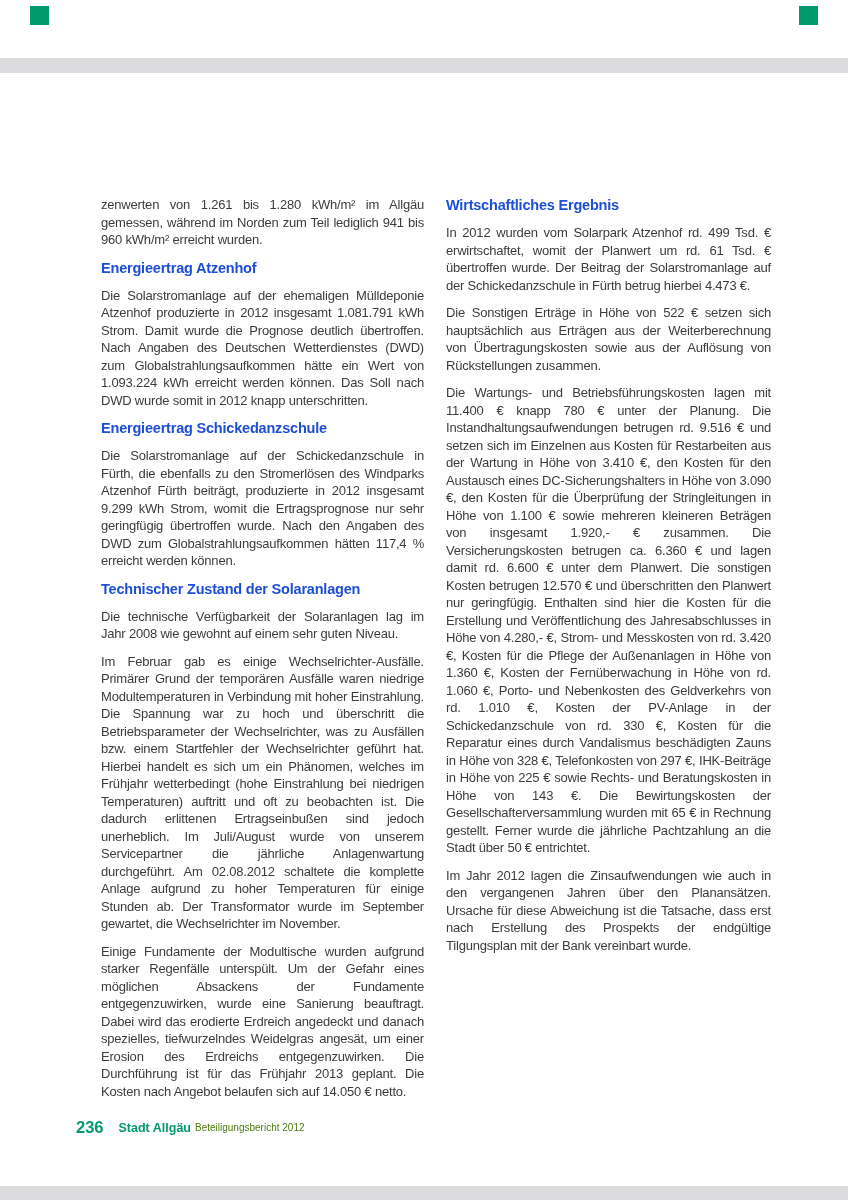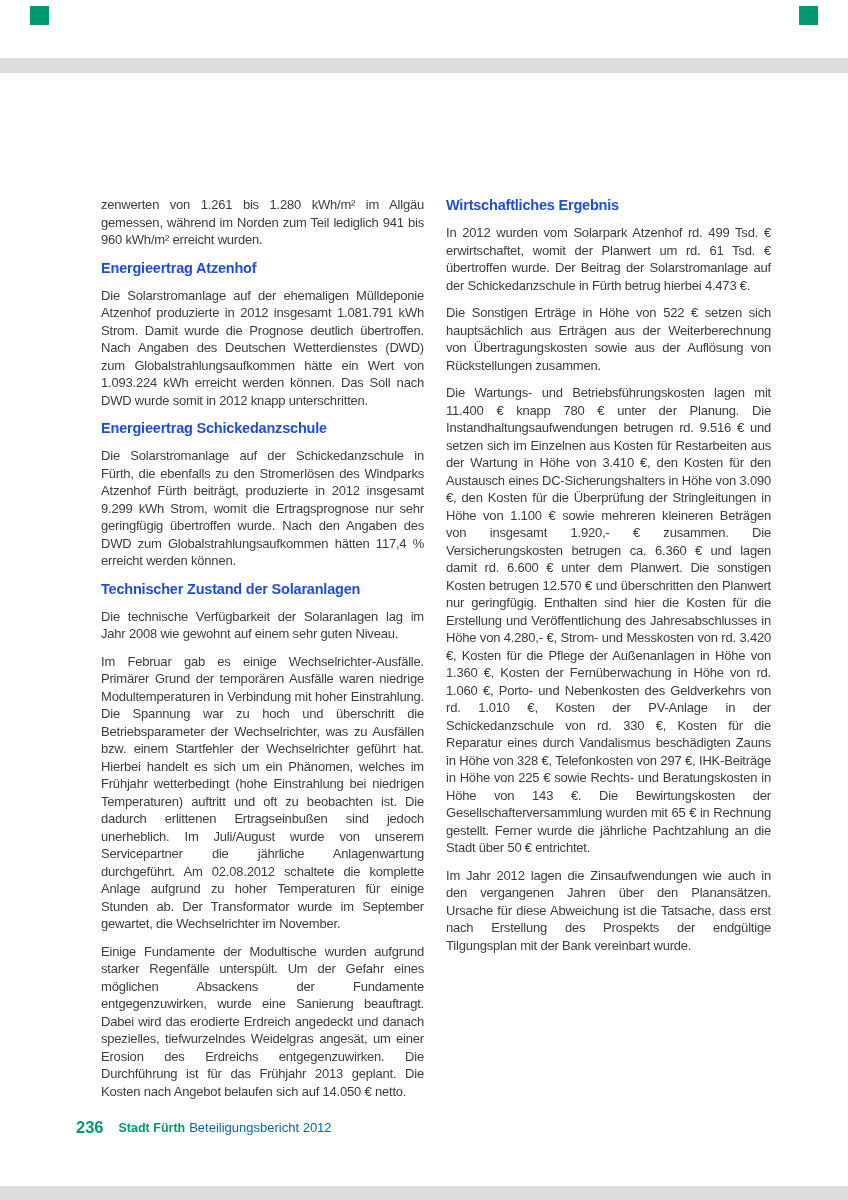--- a/index.html
+++ b/index.html
@@ -73,22 +73,22 @@
     color: #009a6e;
   }
   .footer .brand {
     margin-left: 15px;
     font-size: 12.5px;
     font-weight: bold;
     color: #009a6e;
   }
   .footer .report {
     margin-left: 4px;
-    font-size: 13px;
-    color: #0369a1;
+    font-size: 10px;
+    color: #4d7c0f;
   }
 </style>
 </head>
 <body>
 
 <div class="sheet">
 
   <div class="corner-mark left"></div>
   <div class="corner-mark right"></div>
   <div class="top-bar"></div>
@@ -109,17 +109,17 @@
   <div class="col col-right">
     <h2>Wirtschaftliches Ergebnis</h2>
     <p>In 2012 wurden vom Solarpark Atzenhof rd. 499 Tsd. € erwirtschaftet, womit der Planwert um rd. 61 Tsd. € übertroffen wurde. Der Beitrag der Solarstromanlage auf der Schickedanzschule in Fürth betrug hierbei 4.473 €.</p>
     <p>Die Sonstigen Erträge in Höhe von 522 € setzen sich hauptsächlich aus Erträgen aus der Weiterberechnung von Übertragungskosten sowie aus der Auflösung von Rückstellungen zusammen.</p>
     <p>Die Wartungs- und Betriebsführungskosten lagen mit 11.400 € knapp 780 € unter der Planung. Die Instandhaltungsaufwendungen betrugen rd. 9.516 € und setzen sich im Einzelnen aus Kosten für Restarbeiten aus der Wartung in Höhe von 3.410 €, den Kosten für den Austausch eines DC-Sicherungshalters in Höhe von 3.090 €, den Kosten für die Überprüfung der Stringleitungen in Höhe von 1.100 € sowie mehreren kleineren Beträgen von insgesamt 1.920,- € zusammen. Die Versicherungskosten betrugen ca. 6.360 € und lagen damit rd. 6.600 € unter dem Planwert. Die sonstigen Kosten betrugen 12.570 € und überschritten den Planwert nur geringfügig. Enthalten sind hier die Kosten für die Erstellung und Veröffentlichung des Jahresabschlusses in Höhe von 4.280,- €, Strom- und Messkosten von rd. 3.420 €, Kosten für die Pflege der Außenanlagen in Höhe von 1.360 €, Kosten der Fernüberwachung in Höhe von rd. 1.060 €, Porto- und Nebenkosten des Geldverkehrs von rd. 1.010 €, Kosten der PV-Anlage in der Schickedanzschule von rd. 330 €, Kosten für die Reparatur eines durch Vandalismus beschädigten Zauns in Höhe von 328 €, Telefonkosten von 297 €, IHK-Beiträge in Höhe von 225 € sowie Rechts- und Beratungskosten in Höhe von 143 €. Die Bewirtungskosten der Gesellschafterversammlung wurden mit 65 € in Rechnung gestellt. Ferner wurde die jährliche Pachtzahlung an die Stadt über 50 € entrichtet.</p>
     <p>Im Jahr 2012 lagen die Zinsaufwendungen wie auch in den vergangenen Jahren über den Planansätzen. Ursache für diese Abweichung ist die Tatsache, dass erst nach Erstellung des Prospekts der endgültige Tilgungsplan mit der Bank vereinbart wurde.</p>
   </div>
 
   <div class="footer">
     <span class="page-num">236</span>
-    <span class="brand">Stadt Fürth</span>
+    <span class="brand">Stadt Allgäu</span>
     <span class="report">Beteiligungsbericht 2012</span>
   </div>
 
 </div>
 
 </body></html>

